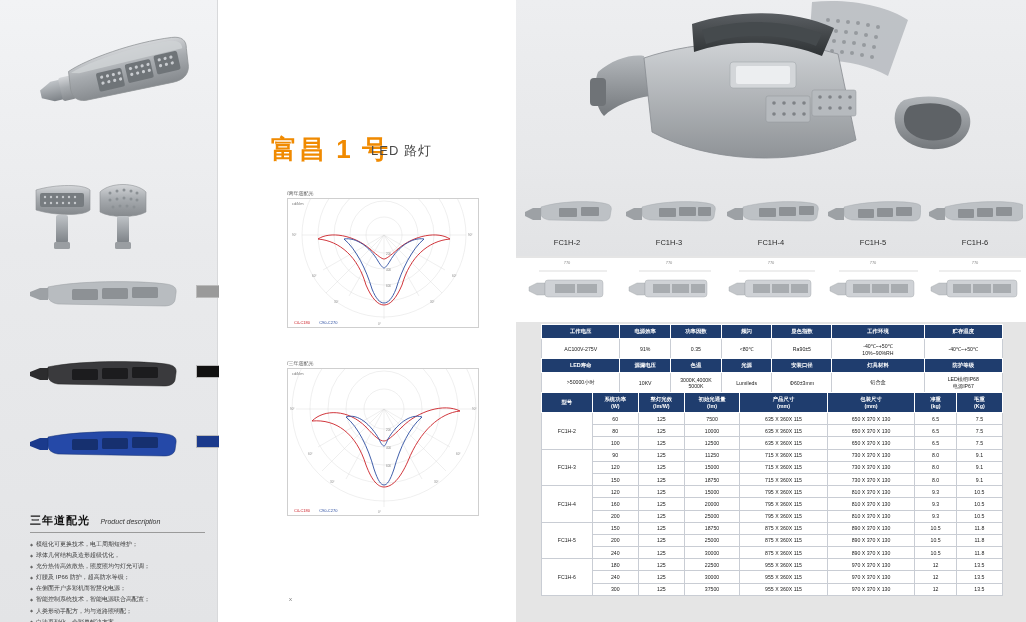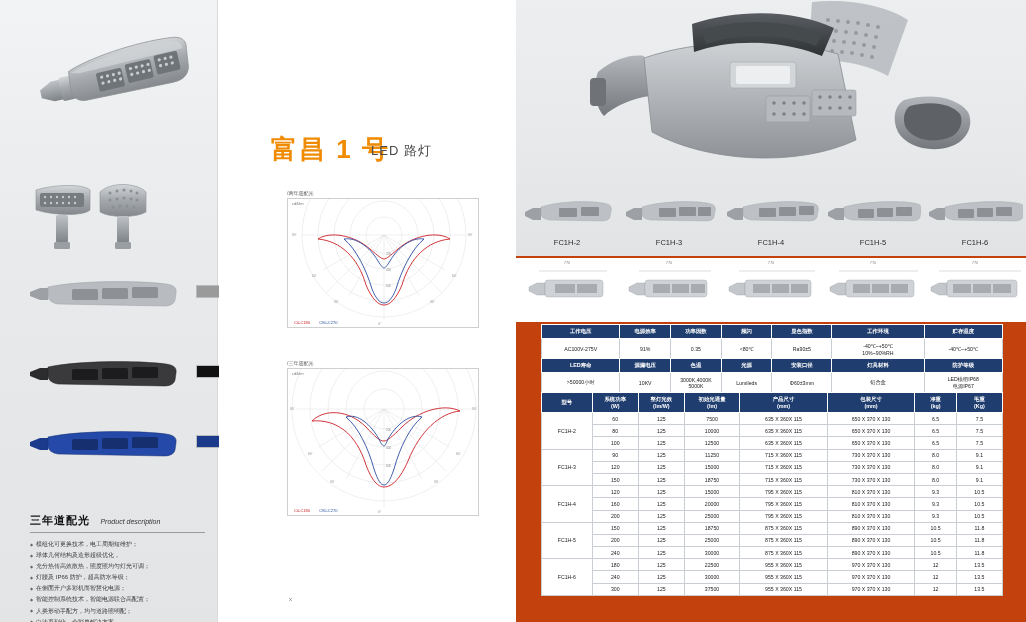--- a/index.html
+++ b/index.html
@@ -74,21 +74,21 @@
     position: absolute; left: 6px; bottom: 2px;
     font-size: 4px; color: #666;
   }
   .polar-legend span { margin-right: 8px; }
   .lm-label { position:absolute; left:4px; top:2px; font-size:4px; color:#777;}
 
   
   .right-panel {
     position: absolute; left: 516px; top: 0;
     width: 510px; height: 622px;
-    background: #c2410c;
+    background: #e5e5e5;
   }
   .explode-area {
     position: absolute; left: 0; top: 0; width: 510px; height: 256px;
     background: linear-gradient(180deg,#edeef0 0%,#e7e8ea 65%,#e2e3e5 100%);
   }
   .model-row { position: absolute; left: 0; top: 190px; width: 510px; height: 66px; }
   .model-cell {
     position: absolute; width: 102px; text-align: center;
   }
   .model-name { font-size: 7.5px; color: #2a2a2a; margin-top: 2px; }

